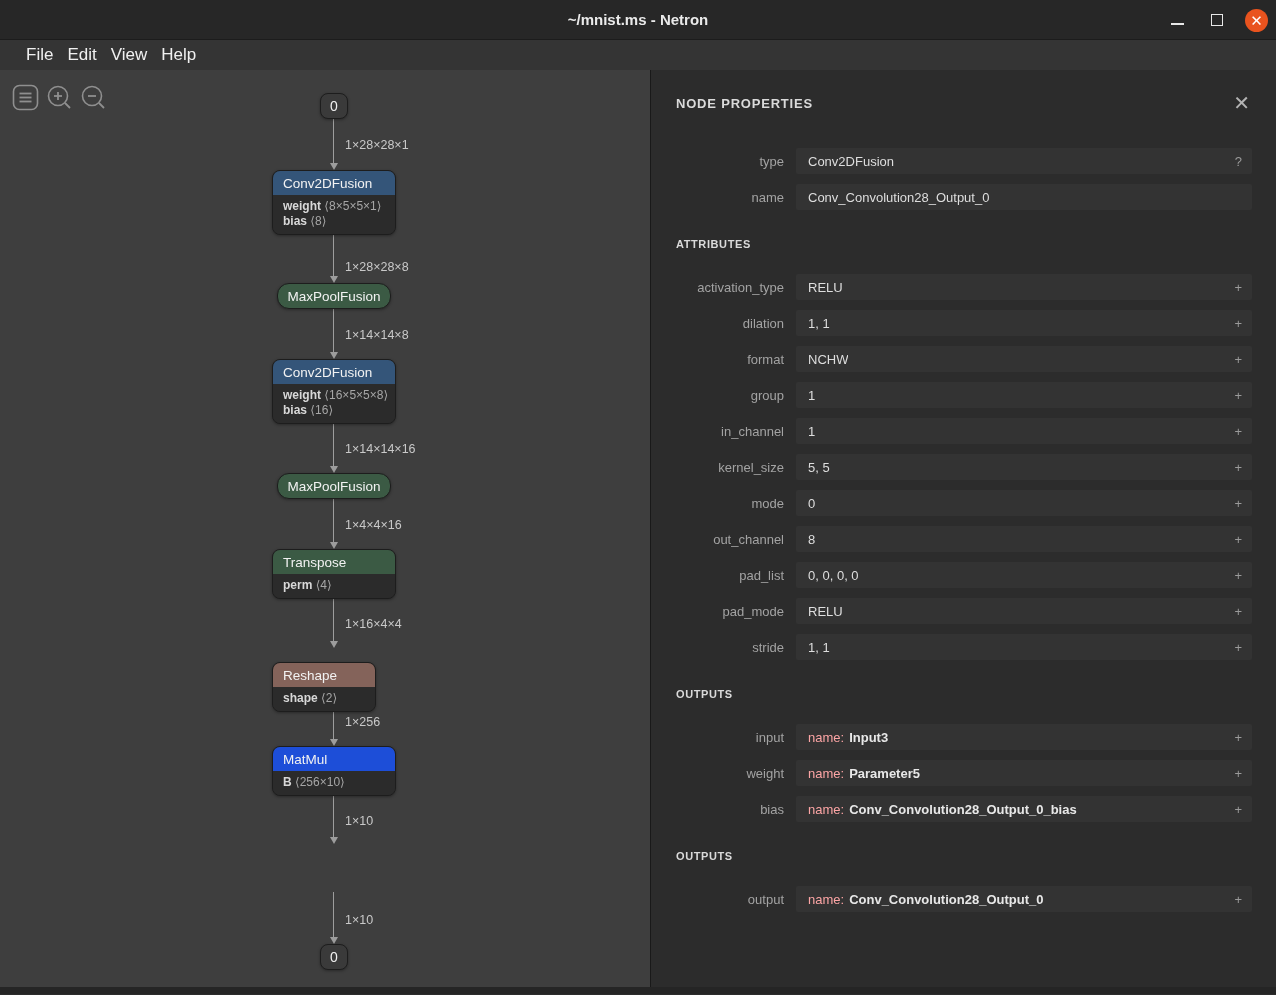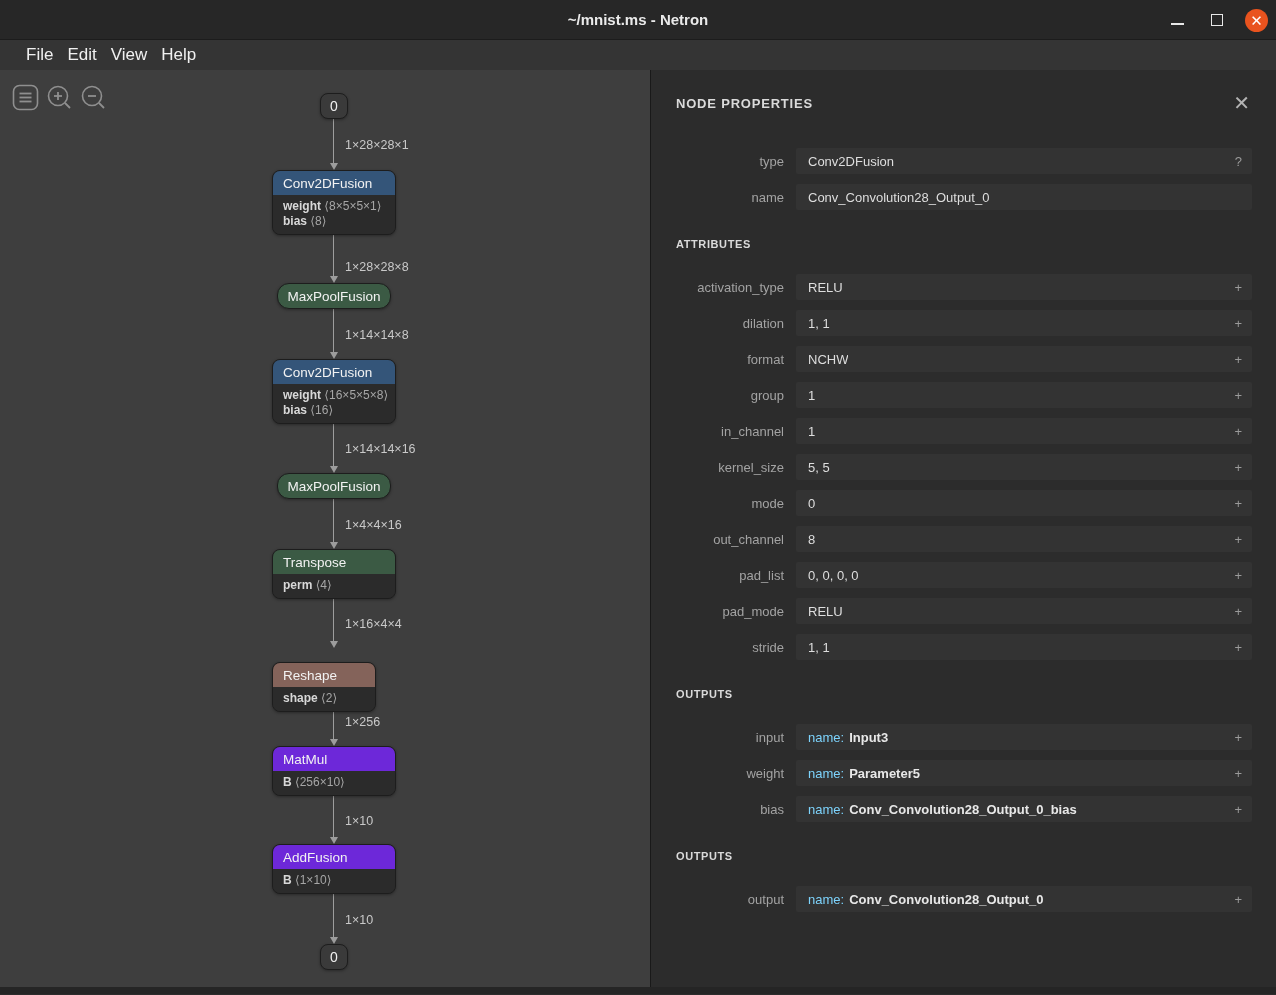--- a/index.html
+++ b/index.html
@@ -66,21 +66,21 @@
   }
   .node-single {
     height: 26px; display: flex; align-items: center; justify-content: center;
     font-size: 13.5px; color: #f2f2f2; border-radius: 12px;
     border: 1.5px solid #1d1d1d; position: absolute;
     box-shadow: 0 1px 3px rgba(0,0,0,.35); white-space: nowrap;
   }
   .hdr-conv { background: #345579; }
   .hdr-pool { background: #3b5a44; }
   .hdr-reshape { background: #84635a; }
-  .hdr-plain { background: #6d28d9; }
+  .hdr-plain { background: #1d4ed8; }
   .node-body { background: #2b2b2b; padding: 4px 10px 5px 10px; }
   .param-line { font-size: 12px; line-height: 15px; white-space: nowrap; }
   .param-name { font-weight: bold; color: #d8d8d8; }
   .param-shape { color: #a6a6a6; }
 
   .edge { position: absolute; left: 333px; width: 1px; background: #9d9d9d; }
   .edge::after {
     content: ""; position: absolute; bottom: -7px; left: -3.5px;
     border-left: 4px solid transparent; border-right: 4px solid transparent;
     border-top: 7px solid #9d9d9d;
@@ -96,21 +96,21 @@
   .first-rows { margin-top: 36px; }
 
   .prow { display: flex; align-items: center; margin-bottom: 10px; }
   .plabel { width: 120px; flex: none; text-align: right; font-size: 13px; color: #a3a3a3; padding-right: 12px; }
   .pbox {
     flex: 1; height: 26px; background: #333333; border-radius: 2px;
     display: flex; align-items: center; padding: 0 10px 0 12px;
     font-size: 13px; color: #dedede; position: relative;
   }
   .pbox .val { white-space: nowrap; overflow: hidden; }
-  .pbox .prefix { color: #7dd3fc; margin-right: 5px; }
+  .pbox .prefix { color: #fca5a5; margin-right: 5px; }
   .pbox .bold { font-weight: bold; color: #e8e8e8; }
   .pbtn { margin-left: auto; color: #9a9a9a; font-size: 13px; line-height: 1; padding-left: 8px; }
 </style>
 </head>
 <body>
 
 <div class="titlebar">
   <span class="title-text">~/mnist.ms - Netron</span>
   <div class="win-controls">
     <span class="win-btn">
@@ -230,26 +230,20 @@
       </div>
     </div>
 
     <div class="node" style="top:676px;left:272px;width:124px">
       <div class="node-hdr hdr-plain">MatMul</div>
       <div class="node-body">
         <div class="param-line"><span class="param-name">B</span> <span class="param-shape">⟨256×10⟩</span></div>
       </div>
     </div>
 
-    <div class="node" style="top:774px;left:272px;width:124px">
-      <div class="node-hdr hdr-plain">AddFusion</div>
-      <div class="node-body">
-        <div class="param-line"><span class="param-name">B</span> <span class="param-shape">⟨1×10⟩</span></div>
-      </div>
-    </div>
 
     <div class="node node-io" style="top:874px;left:320px">
       <span>0</span>
     </div>
   </div>
 
   <aside class="props-panel">
 
     <div class="panel-head">
       <span class="panel-title">NODE PROPERTIES</span>

